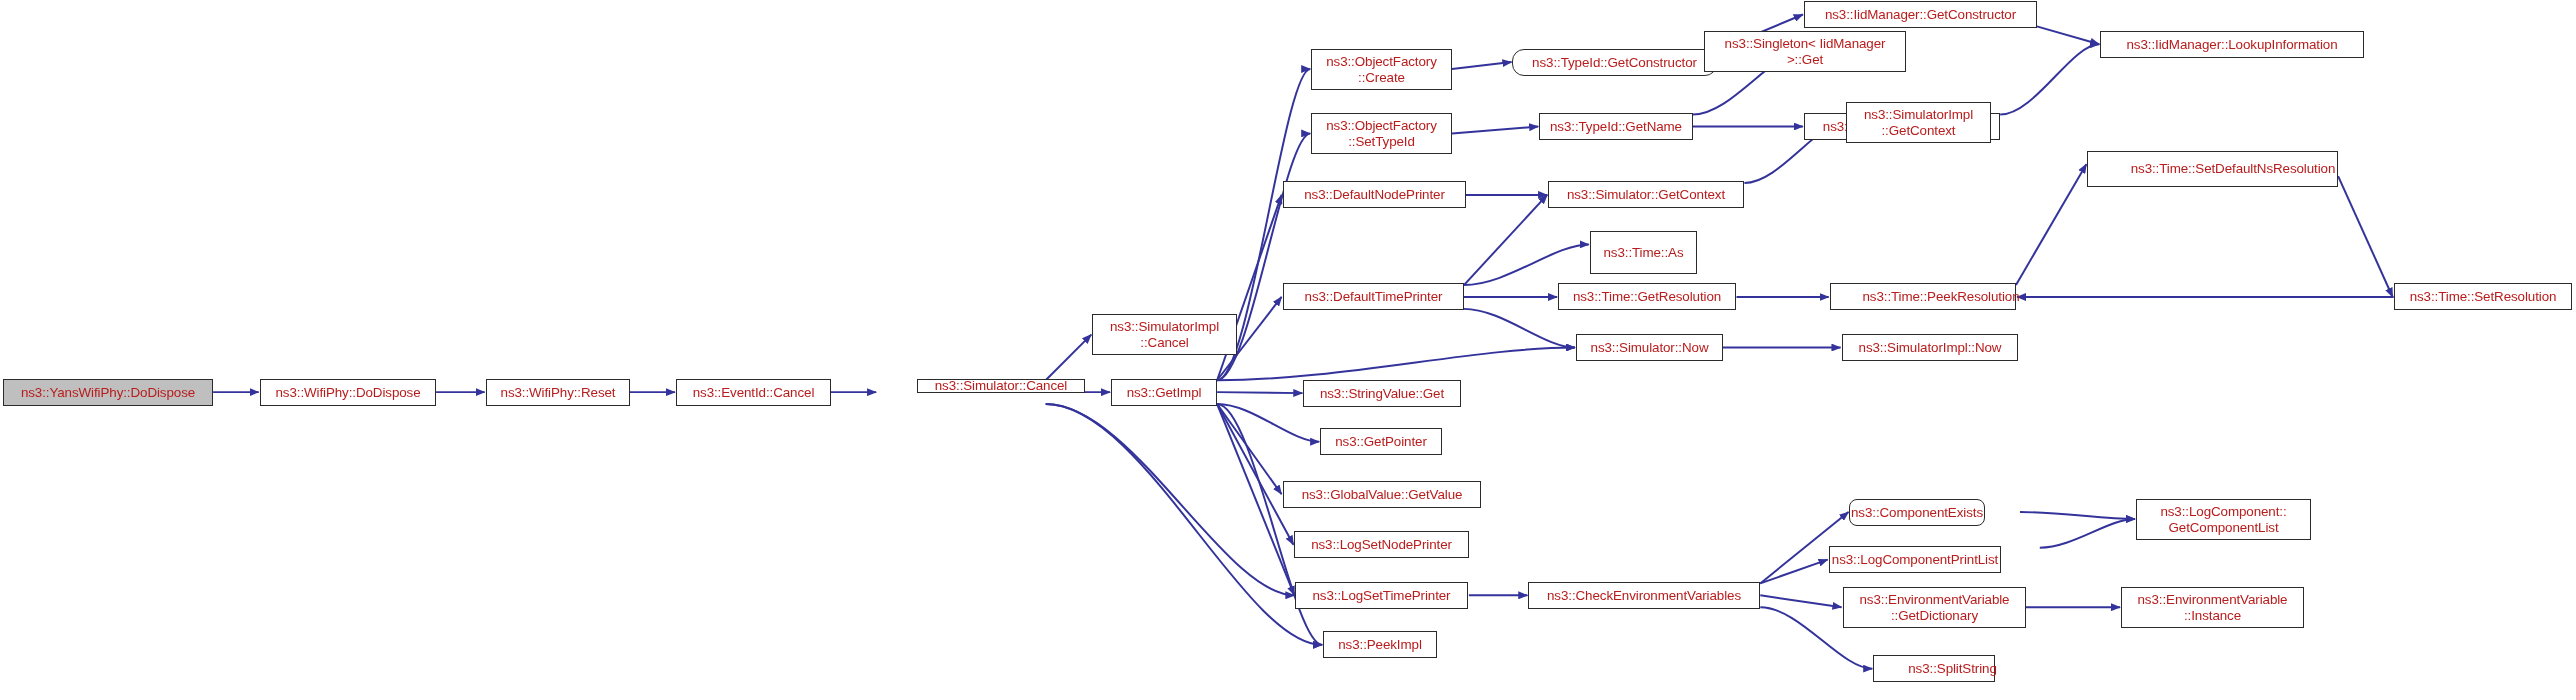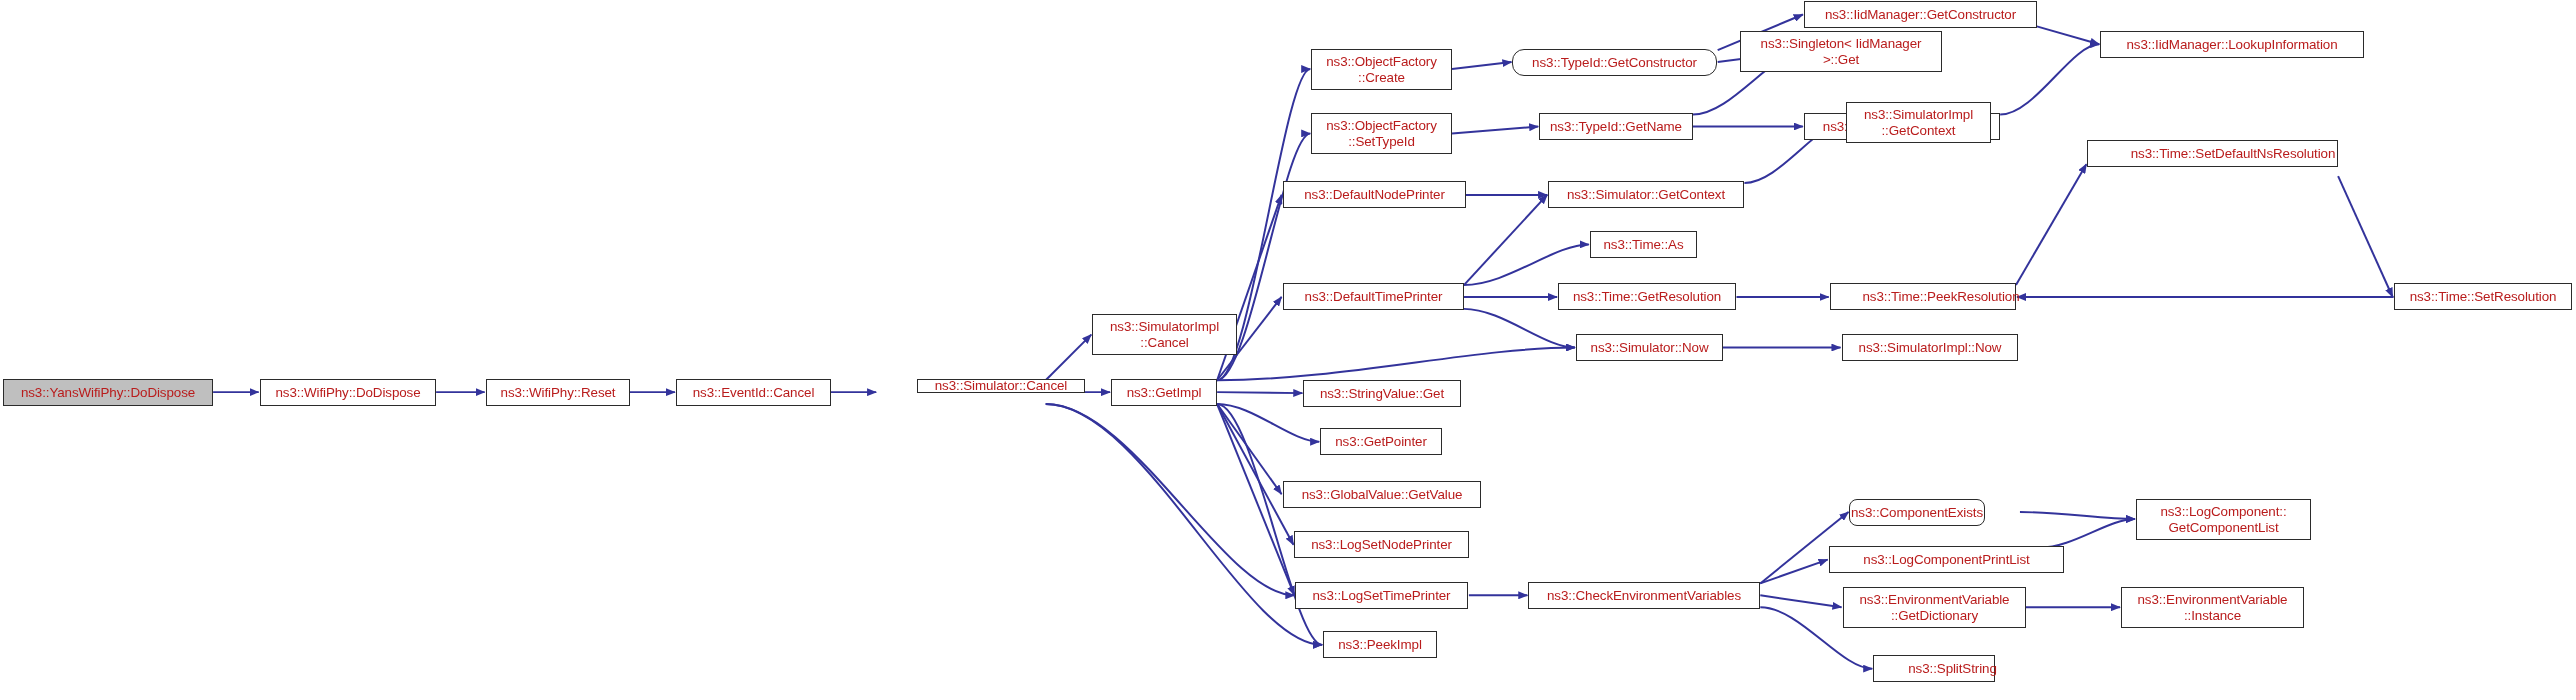--- a/index.html
+++ b/index.html
@@ -86,38 +86,38 @@
     <div class="node thick" style="left: 1283px; top: 283px; width: 181px; height: 27px;">ns3::DefaultTimePrinter</div>
     <div class="node thick" style="left: 1303px; top: 380px; width: 158px; height: 27px;">ns3::StringValue::Get</div>
     <div class="node thick" style="left: 1320px; top: 428px; width: 122px; height: 27px; font-size: 13.4px;">ns3::GetPointer</div>
     <div class="node thick" style="left: 1283px; top: 481px; width: 198px; height: 27px;">ns3::GlobalValue::GetValue</div>
     <div class="node thick" style="left: 1294px; top: 531px; width: 175px; height: 27px;">ns3::LogSetNodePrinter</div>
     <div class="node thick" style="left: 1295px; top: 582px; width: 173px; height: 27px;">ns3::LogSetTimePrinter</div>
     <div class="node thick" style="left: 1323px; top: 631px; width: 114px; height: 27px; font-size: 13.4px;">ns3::PeekImpl</div>
     <div class="node thick" style="left: 1512px; top: 49px; width: 205px; height: 27px; border-radius: 12px;">ns3::TypeId::GetConstructor</div>
     <div class="node thick" style="left: 1539px; top: 113px; width: 154px; height: 27px;">ns3::TypeId::GetName</div>
     <div class="node thick" style="left: 1548px; top: 181px; width: 196px; height: 27px;">ns3::Simulator::GetContext</div>
-    <div class="node thick" style="left: 1590px; top: 231px; width: 107px; height: 27px; font-size: 13.4px;">ns3::Time::As</div>
+    <div class="node thick" style="left: 1590px; top: 231px; width: 107px; height: 43px; font-size: 13.4px;">ns3::Time::As</div>
     <div class="node thick" style="left: 1558px; top: 283px; width: 178px; height: 27px;">ns3::Time::GetResolution</div>
     <div class="node thick" style="left: 1576px; top: 334px; width: 147px; height: 27px; font-size: 13.4px;">ns3::Simulator::Now</div>
     <div class="node thick" style="left: 1528px; top: 582px; width: 232px; height: 27px;">ns3::CheckEnvironmentVariables</div>
     <div class="node thick" style="left: 1804px; top: 1px; width: 233px; height: 27px;">ns3::IidManager::GetConstructor</div>
-    <div class="node thick" style="left: 1740px; top: 31px; width: 202px; height: 41px;">ns3::Singleton&lt; IidManager
+    <div class="node thick" style="left: 1704px; top: 31px; width: 202px; height: 41px;">ns3::Singleton&lt; IidManager
 &gt;::Get</div>
     <div class="node thick" style="left: 1804px; top: 113px; width: 196px; height: 27px;">ns3::IidManager::GetName</div>
     <div class="node thick" style="left: 1846px; top: 102px; width: 145px; height: 41px;">ns3::SimulatorImpl
 ::GetContext</div>
     <div class="node thick" style="left: 1830px; top: 283px; width: 186px; height: 27px; padding-left: 36px;">ns3::Time::PeekResolution</div>
     <div class="node thick" style="left: 1842px; top: 334px; width: 176px; height: 27px;">ns3::SimulatorImpl::Now</div>
     <div class="node thick" style="left: 1849px; top: 499px; width: 136px; height: 27px; border-radius: 8px;">ns3::ComponentExists</div>
-    <div class="node thick" style="left: 1829px; top: 546px; width: 235px; height: 27px;">ns3::LogComponentPrintList</div>
+    <div class="node thick" style="left: 1829px; top: 546px; width: 172px; height: 27px;">ns3::LogComponentPrintList</div>
     <div class="node thick" style="left: 1843px; top: 587px; width: 183px; height: 41px;">ns3::EnvironmentVariable
 ::GetDictionary</div>
     <div class="node thick" style="left: 1873px; top: 655px; width: 122px; height: 27px; font-size: 13.4px; padding-left: 37px;">ns3::SplitString</div>
     <div class="node thick" style="left: 2100px; top: 31px; width: 264px; height: 27px;">ns3::IidManager::LookupInformation</div>
-    <div class="node thick" style="left: 2087px; top: 140px; width: 251px; height: 27px; padding-left: 41px;">ns3::Time::SetDefaultNsResolution</div>
+    <div class="node thick" style="left: 2087px; top: 151px; width: 251px; height: 36px; padding-left: 41px;">ns3::Time::SetDefaultNsResolution</div>
     <div class="node thick" style="left: 2394px; top: 283px; width: 178px; height: 27px;">ns3::Time::SetResolution</div>
     <div class="node thick" style="left: 2136px; top: 499px; width: 175px; height: 41px;">ns3::LogComponent::
 GetComponentList</div>
     <div class="node thick" style="left: 2121px; top: 587px; width: 183px; height: 41px;">ns3::EnvironmentVariable
 ::Instance</div>
   </div>
 
 
 </body></html>

